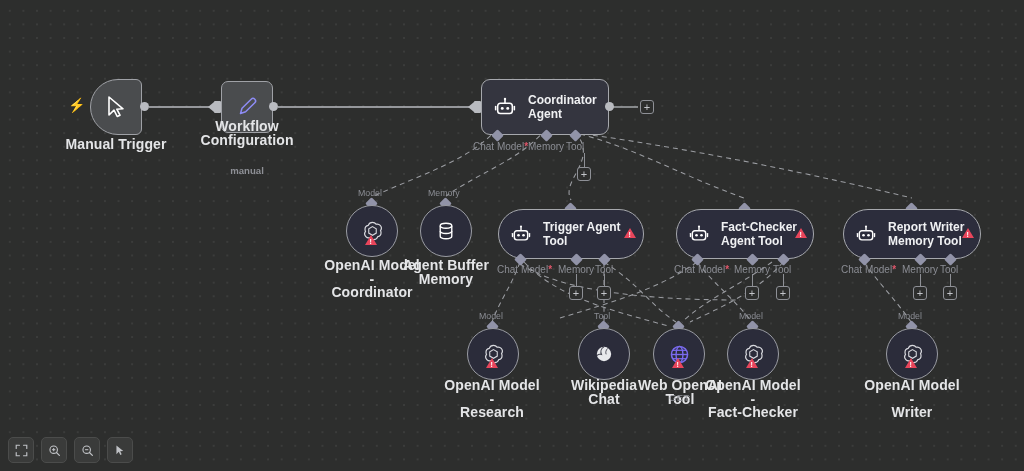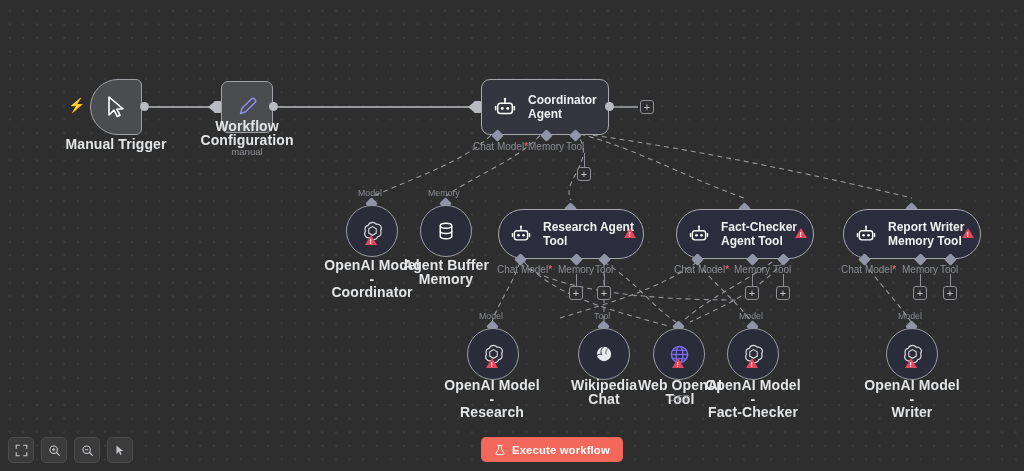--- a/index.html
+++ b/index.html
@@ -240,21 +240,21 @@
   <div class="in-arrow" style="left:214px; top:101px;"></div>
   <div class="sq-node" style="left:221px; top:81px;">
     <span>
       <svg class="icn" width="24" height="24" viewBox="0 0 24 24">
         <path d="M5.5 18.5 L7 13.2 L16.2 4.2 C17.2 3.2 18.8 3.2 19.8 4.2 C20.8 5.2 20.8 6.8 19.8 7.8 L10.6 16.8 Z" fill="none" stroke="#8e8cf5" stroke-width="1.5" stroke-linejoin="round"></path>
       </svg>
     </span>
   </div>
   <div class="dot-out" style="left:269px; top:102px;"></div>
   <div class="nlabel" style="left:177px; top:120px; width:140px;">Workflow Configuration</div>
-  <div class="nsub" style="left:177px; top:146px; width:140px;">manual</div>
+  <div class="nsub" style="left:177px; top:165px; width:140px;font-weight:bold;">manual</div>
 
   <div class="in-arrow" style="left:474px; top:101px;"></div>
   <div class="agent-node" style="left:481px; top:79px; width:128px; height:56px;">
     <span>
       <svg class="icn" width="22" height="22" viewBox="0 0 24 24">
         <rect x="4" y="8" width="16" height="11" rx="3" fill="none" stroke="#ffffff" stroke-width="1.7"></rect>
         <line x1="12" y1="4" x2="12" y2="8" stroke="#ffffff" stroke-width="1.7"></line>
         <circle cx="12" cy="3.2" r="1.3" fill="#ffffff"></circle>
         <circle cx="9" cy="13.5" r="1.6" fill="#ffffff"></circle>
         <circle cx="15" cy="13.5" r="1.6" fill="#ffffff"></circle>
@@ -313,21 +313,21 @@
       <svg class="icn" width="20" height="20" viewBox="0 0 24 24">
         <rect x="4" y="8" width="16" height="11" rx="3" fill="none" stroke="#ffffff" stroke-width="1.7"></rect>
         <line x1="12" y1="4" x2="12" y2="8" stroke="#ffffff" stroke-width="1.7"></line>
         <circle cx="12" cy="3.2" r="1.3" fill="#ffffff"></circle>
         <circle cx="9" cy="13.5" r="1.6" fill="#ffffff"></circle>
         <circle cx="15" cy="13.5" r="1.6" fill="#ffffff"></circle>
         <line x1="1.8" y1="11.5" x2="1.8" y2="15" stroke="#ffffff" stroke-width="1.7" stroke-linecap="round"></line>
         <line x1="22.2" y1="11.5" x2="22.2" y2="15" stroke="#ffffff" stroke-width="1.7" stroke-linecap="round"></line>
       </svg>
     </span>
-    <span class="agent-title">Research Agent
+    <span class="agent-title">Trigger Agent
 Tool</span>
   </div>
   <div class="warn" style="left:624px; top:228px;"></div>
   <div class="diamond" style="left:516px; top:255px;"></div>
   <div class="diamond" style="left:572px; top:255px;"></div>
   <div class="diamond" style="left:600px; top:255px;"></div>
   <div class="ep-label" style="left:497px; top:264px;">
     <span>Chat Model</span><span class="req">*</span>
   </div>
   <div class="ep-label" style="left:558px; top:264px;">Memory</div>
@@ -497,23 +497,14 @@
     </div>
     <div class="tb-btn">
       <span>
         <svg class="icn" width="13" height="13" viewBox="0 0 16 16">
           <path d="M3 1.8 L3 12.5 L5.9 9.6 L7.8 13.4 L9.5 12.6 L7.6 8.9 L11.4 8.6 Z" fill="#c0c2c6"></path>
         </svg>
       </span>
     </div>
   </div>
 
-  <div id="exec">
-    <span>
-      <svg class="icn" width="12" height="12" viewBox="0 0 16 16">
-        <path d="M6.2 1.8 V6.2 L2.8 12.2 C2.3 13.1 2.9 14.2 4 14.2 H12 C13.1 14.2 13.7 13.1 13.2 12.2 L9.8 6.2 V1.8" fill="none" stroke="#ffffff" stroke-width="1.3" stroke-linejoin="round"></path>
-        <line x1="5.2" y1="1.8" x2="10.8" y2="1.8" stroke="#ffffff" stroke-width="1.3" stroke-linecap="round"></line>
-      </svg>
-    </span>
-    <span>Execute workflow</span>
-  </div>
 
 </div>
 
 </body></html>

